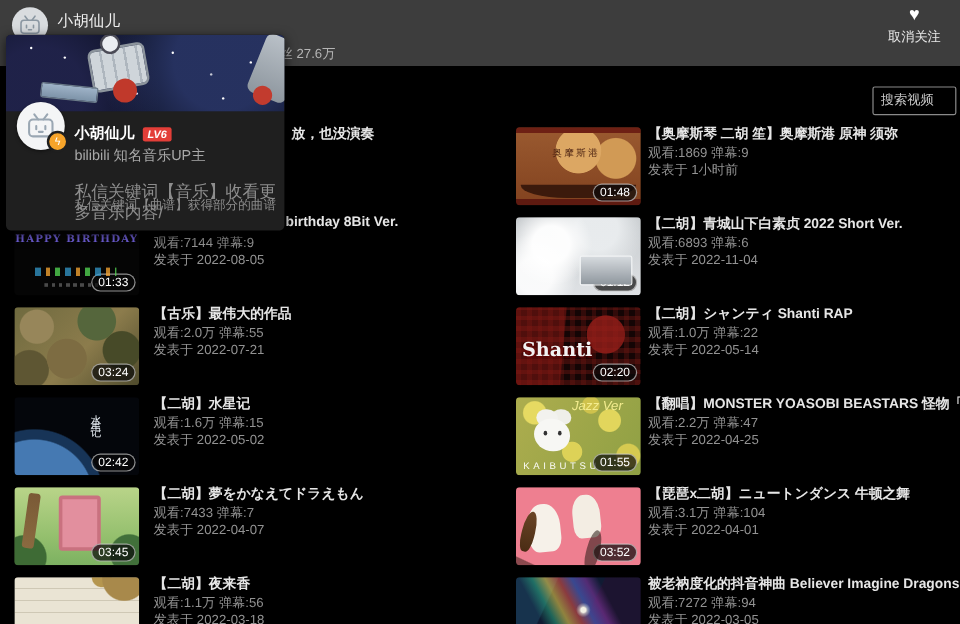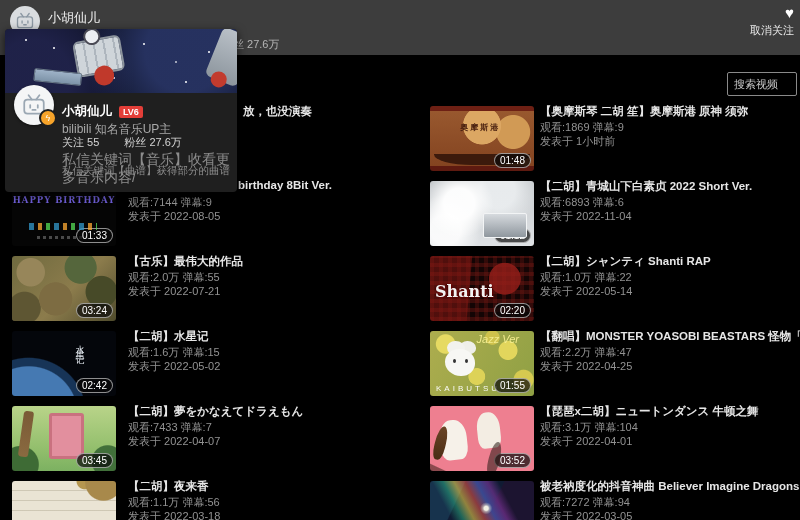--- a/index.html
+++ b/index.html
@@ -7,21 +7,21 @@
     position:relative;width:800px;height:520px;overflow:hidden;
     background:#000;font-family:"Liberation Sans","DejaVu Sans",sans-serif;
     -webkit-font-smoothing:antialiased;
   }
   
   .header{position:absolute;left:0;top:0;width:800px;height:55px;background:#3d3d3d;z-index:5}
   .hdr-avatar{position:absolute;left:10px;top:6px;width:30px;height:30px;border-radius:50%;background:#d9dcdf;display:flex;align-items:center;justify-content:center}
   .hdr-avatar svg{width:20px;height:20px}
   .hdr-name{position:absolute;left:48px;top:9px;font-size:13px;color:#f1f1f1;font-weight:500}
   .hdr-followers{position:absolute;left:222px;top:37px;font-size:11px;color:#b5b5b5}
-  .unfollow-btn{position:absolute;right:6px;top:5px;width:64px;text-align:right;cursor:pointer}
+  .unfollow-btn{position:absolute;right:6px;top:5px;width:64px;text-align:center;cursor:pointer}
   .heart{display:block;font-size:15px;line-height:16px;color:#fff}
   .heart::before{content:"♥"}
   .unfollow-label{display:block;margin-top:2px;font-size:11px;color:#e8e8e8}
   
   .search-box{
     position:absolute;left:727px;top:72px;width:70px;height:24px;box-sizing:border-box;
     background:transparent;border:1px solid #8a8a8a;border-radius:2px;color:#ddd;
     font-size:11px;padding:2px 6px;outline:none;font-family:inherit;z-index:4;
   }
   .search-box::placeholder{color:#c9c9c9;opacity:1}
@@ -42,21 +42,21 @@
   .sat1 .panel{position:absolute;left:-30px;top:27px;width:46px;height:11px;background:linear-gradient(#9fb3c8,#7d93a8);transform:rotate(16deg);border-radius:2px;border:1px solid #6a7a88}
   .sat1 .chara{position:absolute;left:26px;top:-9px;width:13px;height:13px;background:#eceef2;border:2px solid #4a4a55;border-radius:50%}
   .sat2{position:absolute;right:-10px;top:2px;width:34px;height:52px;background:linear-gradient(#b9c0c7,#8d969e);border-radius:6px;transform:rotate(22deg)}
   .sat2::after{content:"";position:absolute;left:7px;bottom:-7px;width:16px;height:16px;border-radius:50%;background:#c23b2e}
   .card-avatar{position:absolute;left:9px;top:56px;width:40px;height:40px;border-radius:50%;background:#f4f5f6;display:flex;align-items:center;justify-content:center;box-shadow:0 1px 3px rgba(0,0,0,.5)}
   .card-avatar svg{width:26px;height:26px}
   .avatar-badge{position:absolute;right:-3px;bottom:-2px;width:14px;height:14px;border-radius:50%;background:#f7a42a;border:2px solid #1f1f1f;color:#fff;font-size:9px;line-height:14px;text-align:center}
   .avatar-badge::after{content:"ϟ"}
   .card-name-row{position:absolute;left:57px;top:74px;display:flex;align-items:center}
   .card-name{font-size:12.5px;font-weight:bold;color:#fff}
-  .lv-badge{margin-left:7px;background:#e33e38;color:#fff;font-size:9px;font-weight:bold;padding:1px 4px;border-radius:2px;}
+  .lv-badge{margin-left:7px;background:#e33e38;color:#fff;font-size:9px;font-weight:bold;padding:1px 4px;border-radius:2px;font-style:italic}
   .card-sub{position:absolute;left:57px;top:92px;font-size:12px;color:#a8a8a8}
   .card-stats{position:absolute;left:57px;top:106px;font-size:11px;color:#d4d4d4}
   .card-stats .stat{margin-right:22px}
   .card-bio1{position:absolute;left:57px;top:122px;font-size:14px;color:#8d8d8d}
   .card-bio2{position:absolute;left:57px;top:135px;font-size:10.5px;color:#8d8d8d}
   
   .row{position:absolute;width:390px;height:75px;cursor:pointer}
   .thumb{position:absolute;left:0;top:3px;width:104px;height:65px;border-radius:3px;overflow:hidden;background:#191919}
   .row-l .info{position:absolute;left:116px;top:0;width:272px}
   .row-r .info{position:absolute;left:110px;top:0;width:262px}
@@ -93,21 +93,21 @@
   .t-l6{background:
     radial-gradient(circle at 88% 2%,#a8894b 0 16%,transparent 17%),
     radial-gradient(circle at 70% 0%,#b5964f 0 8%,transparent 9%),
     repeating-linear-gradient(180deg,transparent 0 9px,rgba(110,100,70,.22) 9px 10px),#eae4d4}
   .t-r1{background:
     linear-gradient(180deg,#6e2014 0 7%,transparent 7% 92%,#5e1a10 92%),
     radial-gradient(circle at 50% 30%,#dca763 0 27%,transparent 28%),
     radial-gradient(circle at 80% 40%,#d19a55 0 18%,transparent 19%),
     linear-gradient(180deg,#9a5a30,#82421f)}
   .t-r1::before{content:"";position:absolute;left:4%;bottom:10%;width:92%;height:16%;background:#3c1a0c;border-radius:0 0 40% 40%/0 0 100% 100%}
-  .t-r1 .tl{position:absolute;left:29%;top:25%;font-size:8px;font-weight:bold;letter-spacing:2px;color:#4a2110}
+  .t-r1 .tl{position:absolute;left:29%;top:25%;font-size:8px;font-weight:normal;letter-spacing:2px;color:#4a2110}
   .t-r2{background:
     radial-gradient(circle at 28% 35%,rgba(255,255,255,.95) 0 18%,transparent 40%),
     radial-gradient(circle at 65% 15%,rgba(235,238,240,.9) 0 20%,transparent 45%),
     radial-gradient(circle at 15% 75%,rgba(255,255,255,.85) 0 15%,transparent 35%),
     linear-gradient(#c6cacd,#dfe2e5)}
   .t-r2::after{content:"";position:absolute;right:7%;bottom:12%;width:40%;height:36%;background:linear-gradient(#d6dade,#8f979e);border:1px solid #f2f4f5;border-radius:2px}
   .t-r3{background:
     radial-gradient(circle at 72% 35%,rgba(150,30,25,.8) 0 18%,transparent 19%),
     linear-gradient(95deg,rgba(140,25,20,.5) 0 38%,transparent 39%),
     repeating-linear-gradient(0deg,rgba(120,25,20,.4) 0 4px,transparent 4px 9px),
@@ -169,24 +169,20 @@
         <rect x="3" y="7" width="18" height="13" rx="3"></rect>
         <path d="M8.5 12v2.5M15.5 12v2.5M10.5 16.5h3"></path>
     </svg>
     <span class="avatar-badge"></span>
   </div>
   <div class="card-name-row">
     <span class="card-name">小胡仙儿</span>
     <span class="lv-badge">LV6</span>
   </div>
   <div class="card-sub">bilibili 知名音乐UP主</div>
-  <div class="card-stats">
-    <span class="stat">关注 55</span>
-    <span class="stat">粉丝 27.6万</span>
-  </div>
   <div class="card-bio1">私信关键词【音乐】收看更多音乐内容/</div>
   <div class="card-bio2">私信关键词【曲谱】获得部分的曲谱</div>
 </div>
 
 <div class="row row-l" style="left:12px;top:103px">
   <div class="thumb t-l1">
     
   </div>
   <div class="info">
     <div class="title indent1">放，也没演奏</div>

